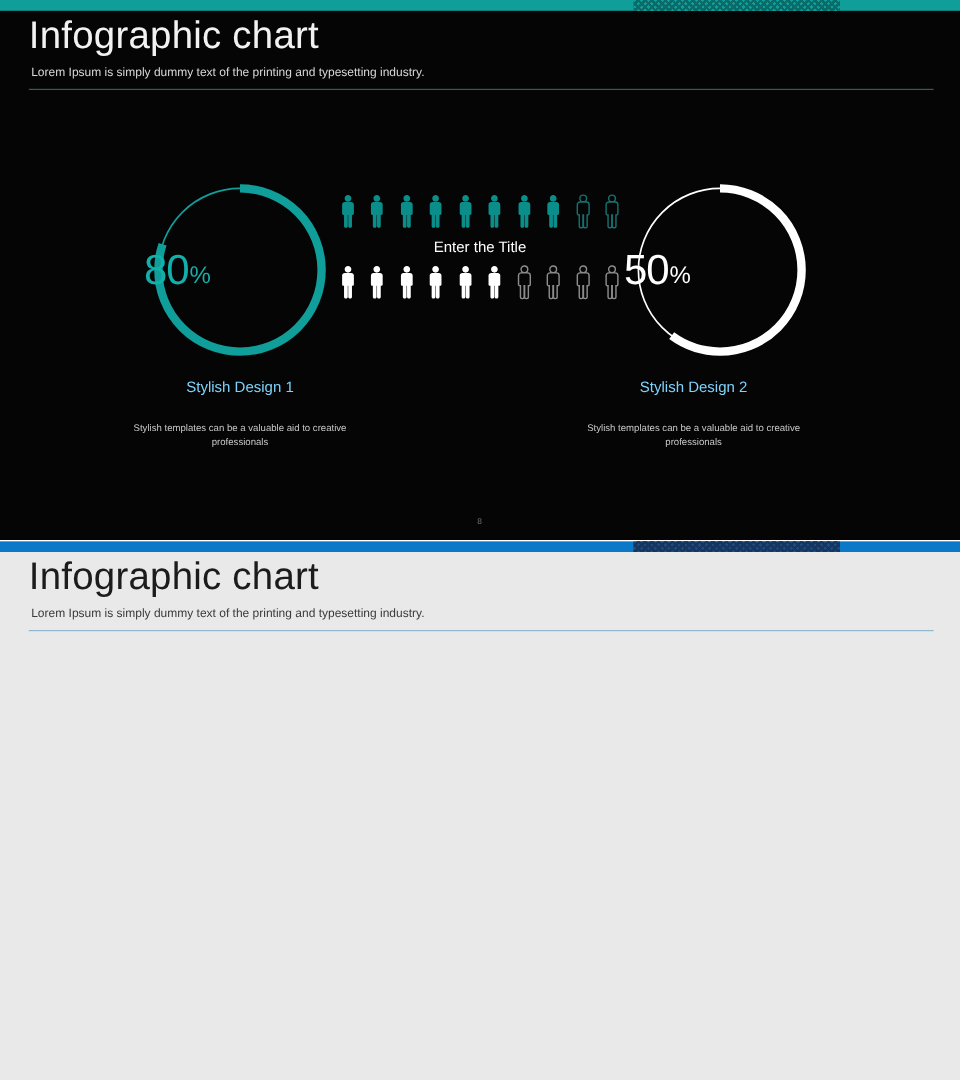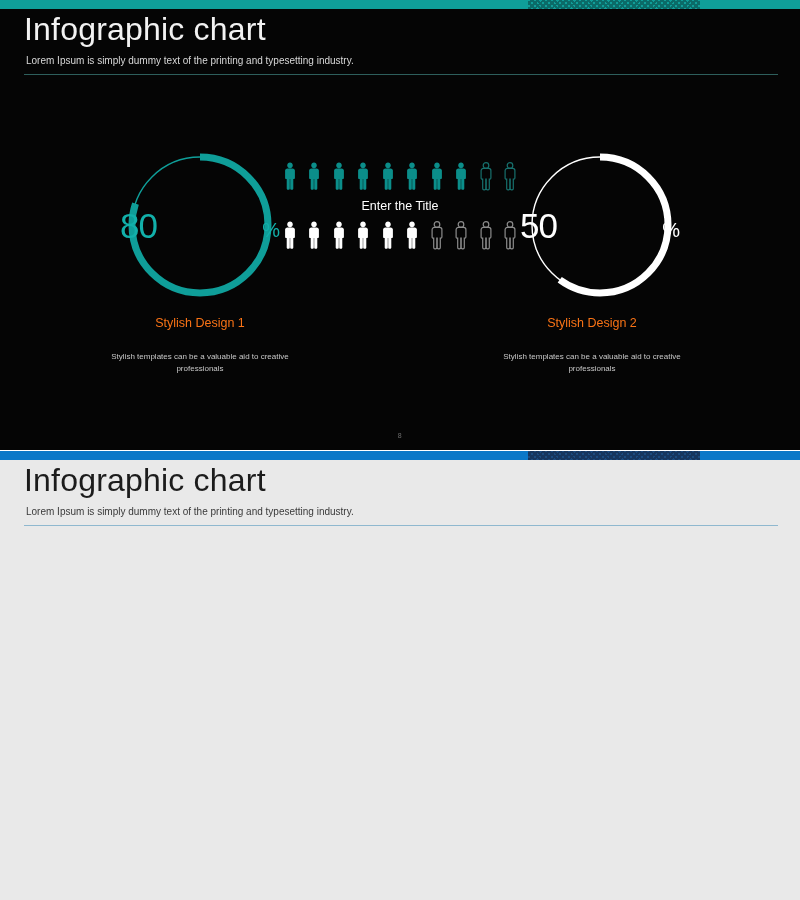--- a/index.html
+++ b/index.html
@@ -48,36 +48,36 @@
   .light .subtitle{color:#3a3a3a;}
   .rule{position:absolute;left:24px;right:22px;top:74px;height:1px;}
   .dark .rule{background:#2e5f5c;}
   .light .rule{background:#8fb8cf;}
 
   
   .donut{position:absolute;width:160px;height:160px;}
   .donut svg{display:block;width:160px;height:160px;transform:rotate(-90deg);}
   .donut .val{
     position:absolute;inset:0;display:flex;align-items:center;
-    justify-content:space-between;
+    justify-content:flex-start;
   }
   .val .num{font-size:35px;font-weight:400;line-height:1;letter-spacing:-1px;}
   .val .pct{font-size:20px;font-weight:400;line-height:1;margin-left:1px;
             position:relative;top:5px;}
   .donut-l{left:120px;top:145px;}
   .donut-r{left:520px;top:145px;}
 
   
   .caption{position:absolute;width:240px;text-align:center;}
   .cap-head{font-size:12.5px;font-weight:400;margin:0;line-height:16px;}
   .cap-body{font-size:8px;line-height:11.5px;margin:20px auto 0;width:185px;}
-  .dark .cap-head{color:#f97316;}
+  .dark .cap-head{color:#7dd3fc;}
   .dark .cap-body{color:#c8c8c8;}
   .cap-l{left:80px;top:315px;}
-  .cap-r{left:472px;top:315px;}
+  .cap-r{left:458px;top:315px;}
 
   
   .people-block{position:absolute;left:280px;width:240px;}
   .people-row{display:flex;justify-content:space-between;align-items:flex-end;}
   .people-row svg{display:block;}
   .mid-title{
     text-align:center;font-size:12.5px;font-weight:400;margin:6px 0 4px;
     line-height:18px;
   }
   .dark .mid-title{color:#ffffff;}

